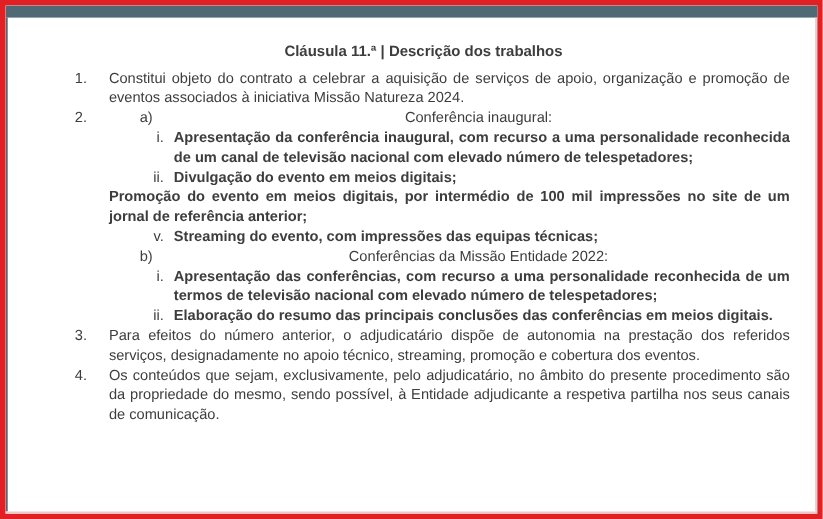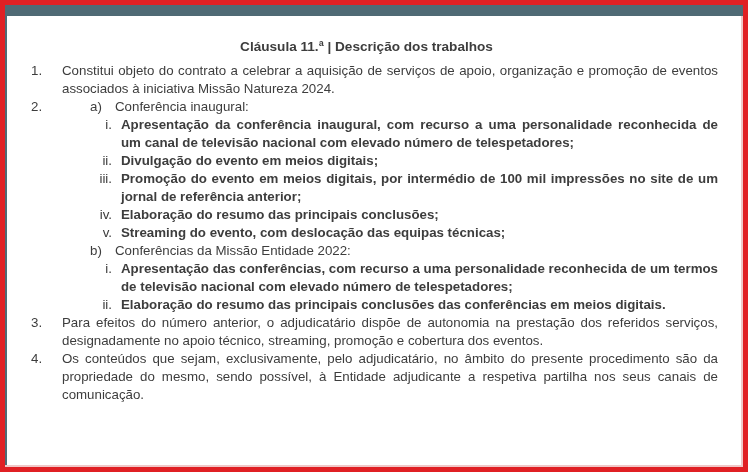--- a/index.html
+++ b/index.html
@@ -39,40 +39,40 @@
   .edge-bottom {
     position: absolute;
     left: 0; right: 0; bottom: 0;
     height: 2px;
     background: var(--edge-pink, #f0c8c8);
   }
   .content {
     position: absolute;
     top: 11px; left: 2px; right: 2px; bottom: 2px;
     box-sizing: border-box;
-    padding: 22px 23px 0 24px;
+    padding: 22px 23px 0 61px;
     font-size: 13.3px;
     line-height: 18px;
   }
   .title {
     font-weight: bold;
     font-size: 13.6px;
     text-align: center;
     margin: 0 -23px 6px -39px;
   }
   .item { display: flex; }
   .item .num { flex: 0 0 31px; }
   .item .body { flex: 1 1 auto; text-align: justify; min-width: 0; }
   .alpha-row { display: flex; }
   .alpha-row .amark {
     flex: 0 0 53px;
     box-sizing: border-box;
     padding-left: 28px;
   }
-  .alpha-row .abody { flex: 1 1 auto; text-align: left; }
+  .alpha-row .abody { flex: 1 1 auto; text-align: center; }
   .roman-row { display: flex; }
   .roman-row .rmark {
     flex: 0 0 59px;
     box-sizing: border-box;
     padding-right: 9px;
     text-align: right;
   }
   .roman-row .rbody { flex: 1 1 auto; text-align: justify; min-width: 0; font-weight: bold; }
 </style>
 </head>
@@ -103,30 +103,25 @@
 
         <div class="roman-row">
           <div class="rmark">i.</div>
           <div class="rbody">Apresentação da conferência inaugural, com recurso a uma personalidade reconhecida de um canal de televisão nacional com elevado número de telespetadores;</div>
         </div>
         <div class="roman-row">
           <div class="rmark">ii.</div>
           <div class="rbody">Divulgação do evento em meios digitais;</div>
         </div>
         <div class="roman-row">
-          <div class="rmark">iii.</div>
           <div class="rbody">Promoção do evento em meios digitais, por intermédio de 100 mil impressões no site de um jornal de referência anterior;</div>
         </div>
         <div class="roman-row">
-          <div class="rmark">iv.</div>
-          <div class="rbody">Elaboração do resumo das principais conclusões;</div>
-        </div>
-        <div class="roman-row">
           <div class="rmark">v.</div>
-          <div class="rbody">Streaming do evento, com deslocação das equipas técnicas;</div>
+          <div class="rbody">Streaming do evento, com impressões das equipas técnicas;</div>
         </div>
 
         <div class="alpha-row">
           <div class="amark">b)</div>
           <div class="abody">Conferências da Missão Entidade 2022:</div>
         </div>
 
         <div class="roman-row">
           <div class="rmark">i.</div>
           <div class="rbody">Apresentação das conferências, com recurso a uma personalidade reconhecida de um termos de televisão nacional com elevado número de telespetadores;</div>

